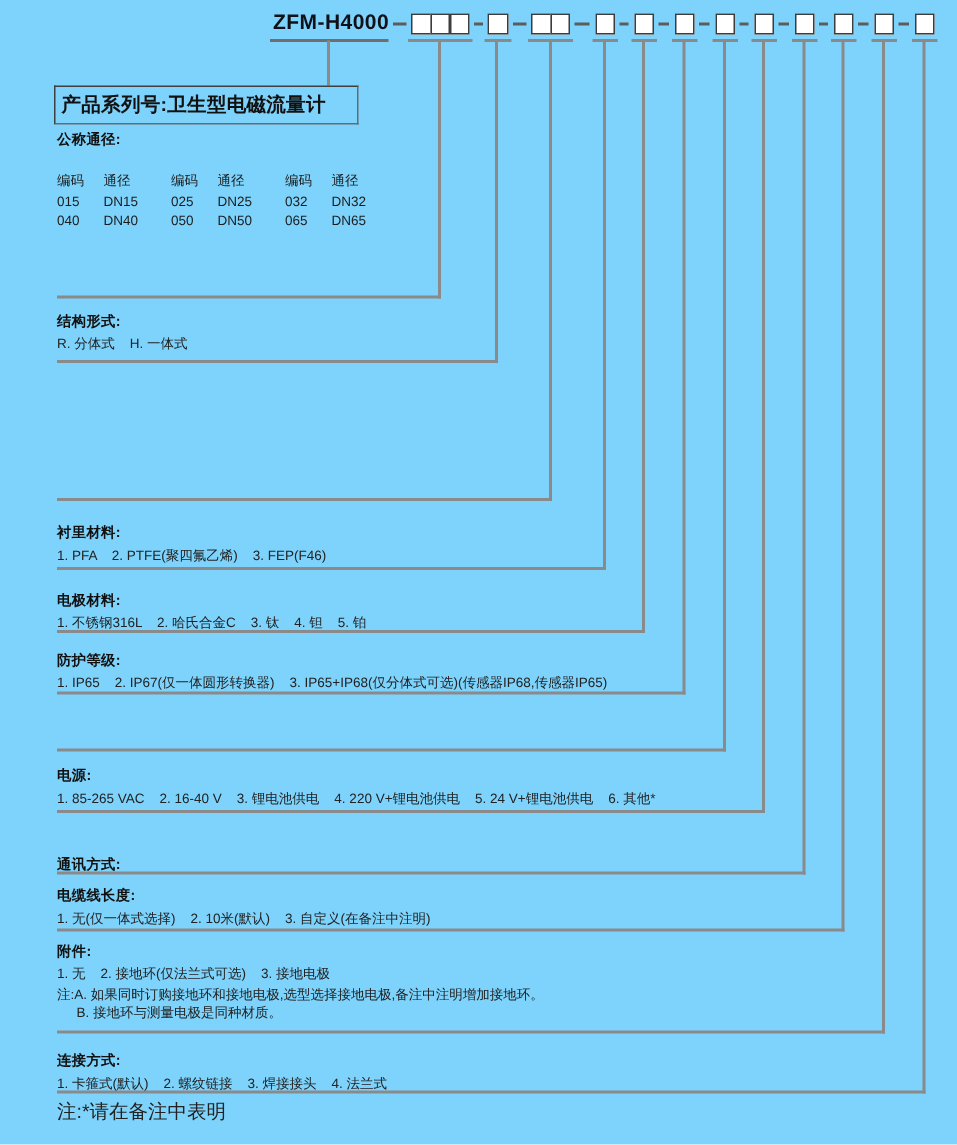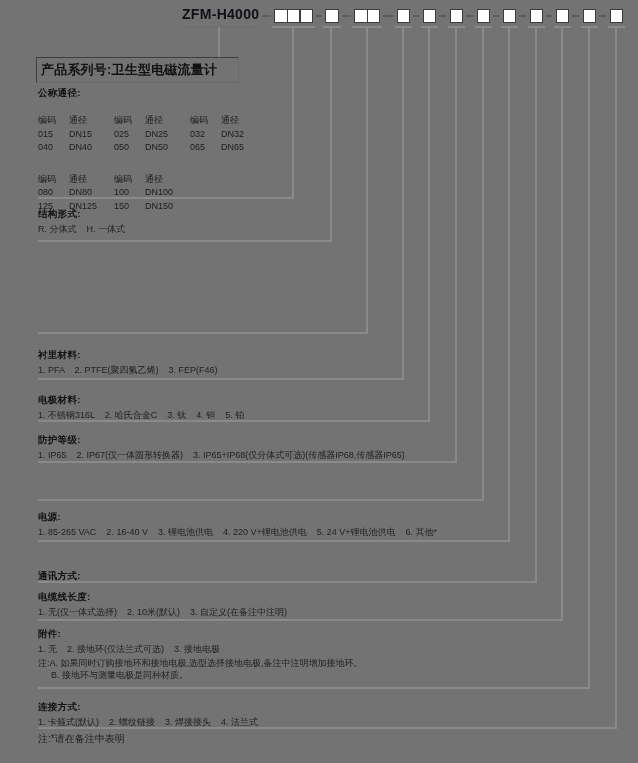--- a/index.html
+++ b/index.html
@@ -1,19 +1,19 @@
 <!DOCTYPE html>
 <html><head>
 <meta charset="utf-8">
 <style>
   html,body{margin:0;padding:0;background:#ffffff;}
   #canvas{
     position:relative;
     width:638px;height:763px;
-    background:#737373;
+    background:#7dd3fc;
     font-family:"Liberation Sans",sans-serif;
     color:#1c1c1c;
     overflow:hidden;
   }
   .model-series{
     position:absolute;left:182px;top:6px;
     font-size:14px;font-weight:bold;color:#101018;
     letter-spacing:0.3px;
   }
   .hline,.vline,.dash,.boxline{position:absolute;background:#8a8a8a;}
@@ -36,21 +36,21 @@
   .sec .l{font-size:9px;color:#222;white-space:pre;margin-bottom:4.5px;line-height:9.5px;}
   .sec .note{font-size:9px;color:#222;white-space:pre;margin-top:3px;line-height:9.5px;}
   .sec .note2{font-size:9px;color:#222;white-space:pre;margin-top:2.5px;padding-left:13px;line-height:9.5px;}
   .dn-table{margin-top:14px;}
   .dn-row{height:13.5px;line-height:13.5px;font-size:9px;white-space:nowrap;}
   .dn-row .c{display:inline-block;width:31px;}
   .dn-row .s{display:inline-block;width:45px;}
   .dn-gap{height:4px;}
   .footnote{
     position:absolute;left:38px;top:732px;
-    font-size:10px;color:#222;white-space:pre;text-align:center;
+    font-size:13px;color:#222;white-space:pre;text-align:center;
   }
 </style>
 </head>
 <body>
 
 <div id="canvas">
 
   <div class="model-series">ZFM-H4000</div>
   <div class="series-underline"></div>
 
@@ -126,25 +126,20 @@
   </div>
 
   <div class="sec" style="top:87px">
     <div class="h">公称通径:</div>
     <div id="dn1" class="dn-table">
         <div class="dn-row"><span class="c">编码</span><span class="s">通径</span><span class="c">编码</span><span class="s">通径</span><span class="c">编码</span><span class="s">通径</span></div>
         <div class="dn-row"><span class="c">015</span><span class="s">DN15</span><span class="c">025</span><span class="s">DN25</span><span class="c">032</span><span class="s">DN32</span></div>
         <div class="dn-row"><span class="c">040</span><span class="s">DN40</span><span class="c">050</span><span class="s">DN50</span><span class="c">065</span><span class="s">DN65</span></div>
       </div>
     <div class="dn-gap"></div>
-    <div id="dn2" class="dn-table">
-        <div class="dn-row"><span class="c">编码</span><span class="s">通径</span><span class="c">编码</span><span class="s">通径</span></div>
-        <div class="dn-row"><span class="c">080</span><span class="s">DN80</span><span class="c">100</span><span class="s">DN100</span></div>
-        <div class="dn-row"><span class="c">125</span><span class="s">DN125</span><span class="c">150</span><span class="s">DN150</span></div>
-      </div>
   </div>
 
   <div class="sec" style="top:208px">
     <div class="h">结构形式:</div>
     <div class="l">R. 分体式    H. 一体式</div>
   </div>
 
 
   <div class="sec" style="top:349px">
     <div class="h">衬里材料:</div>

